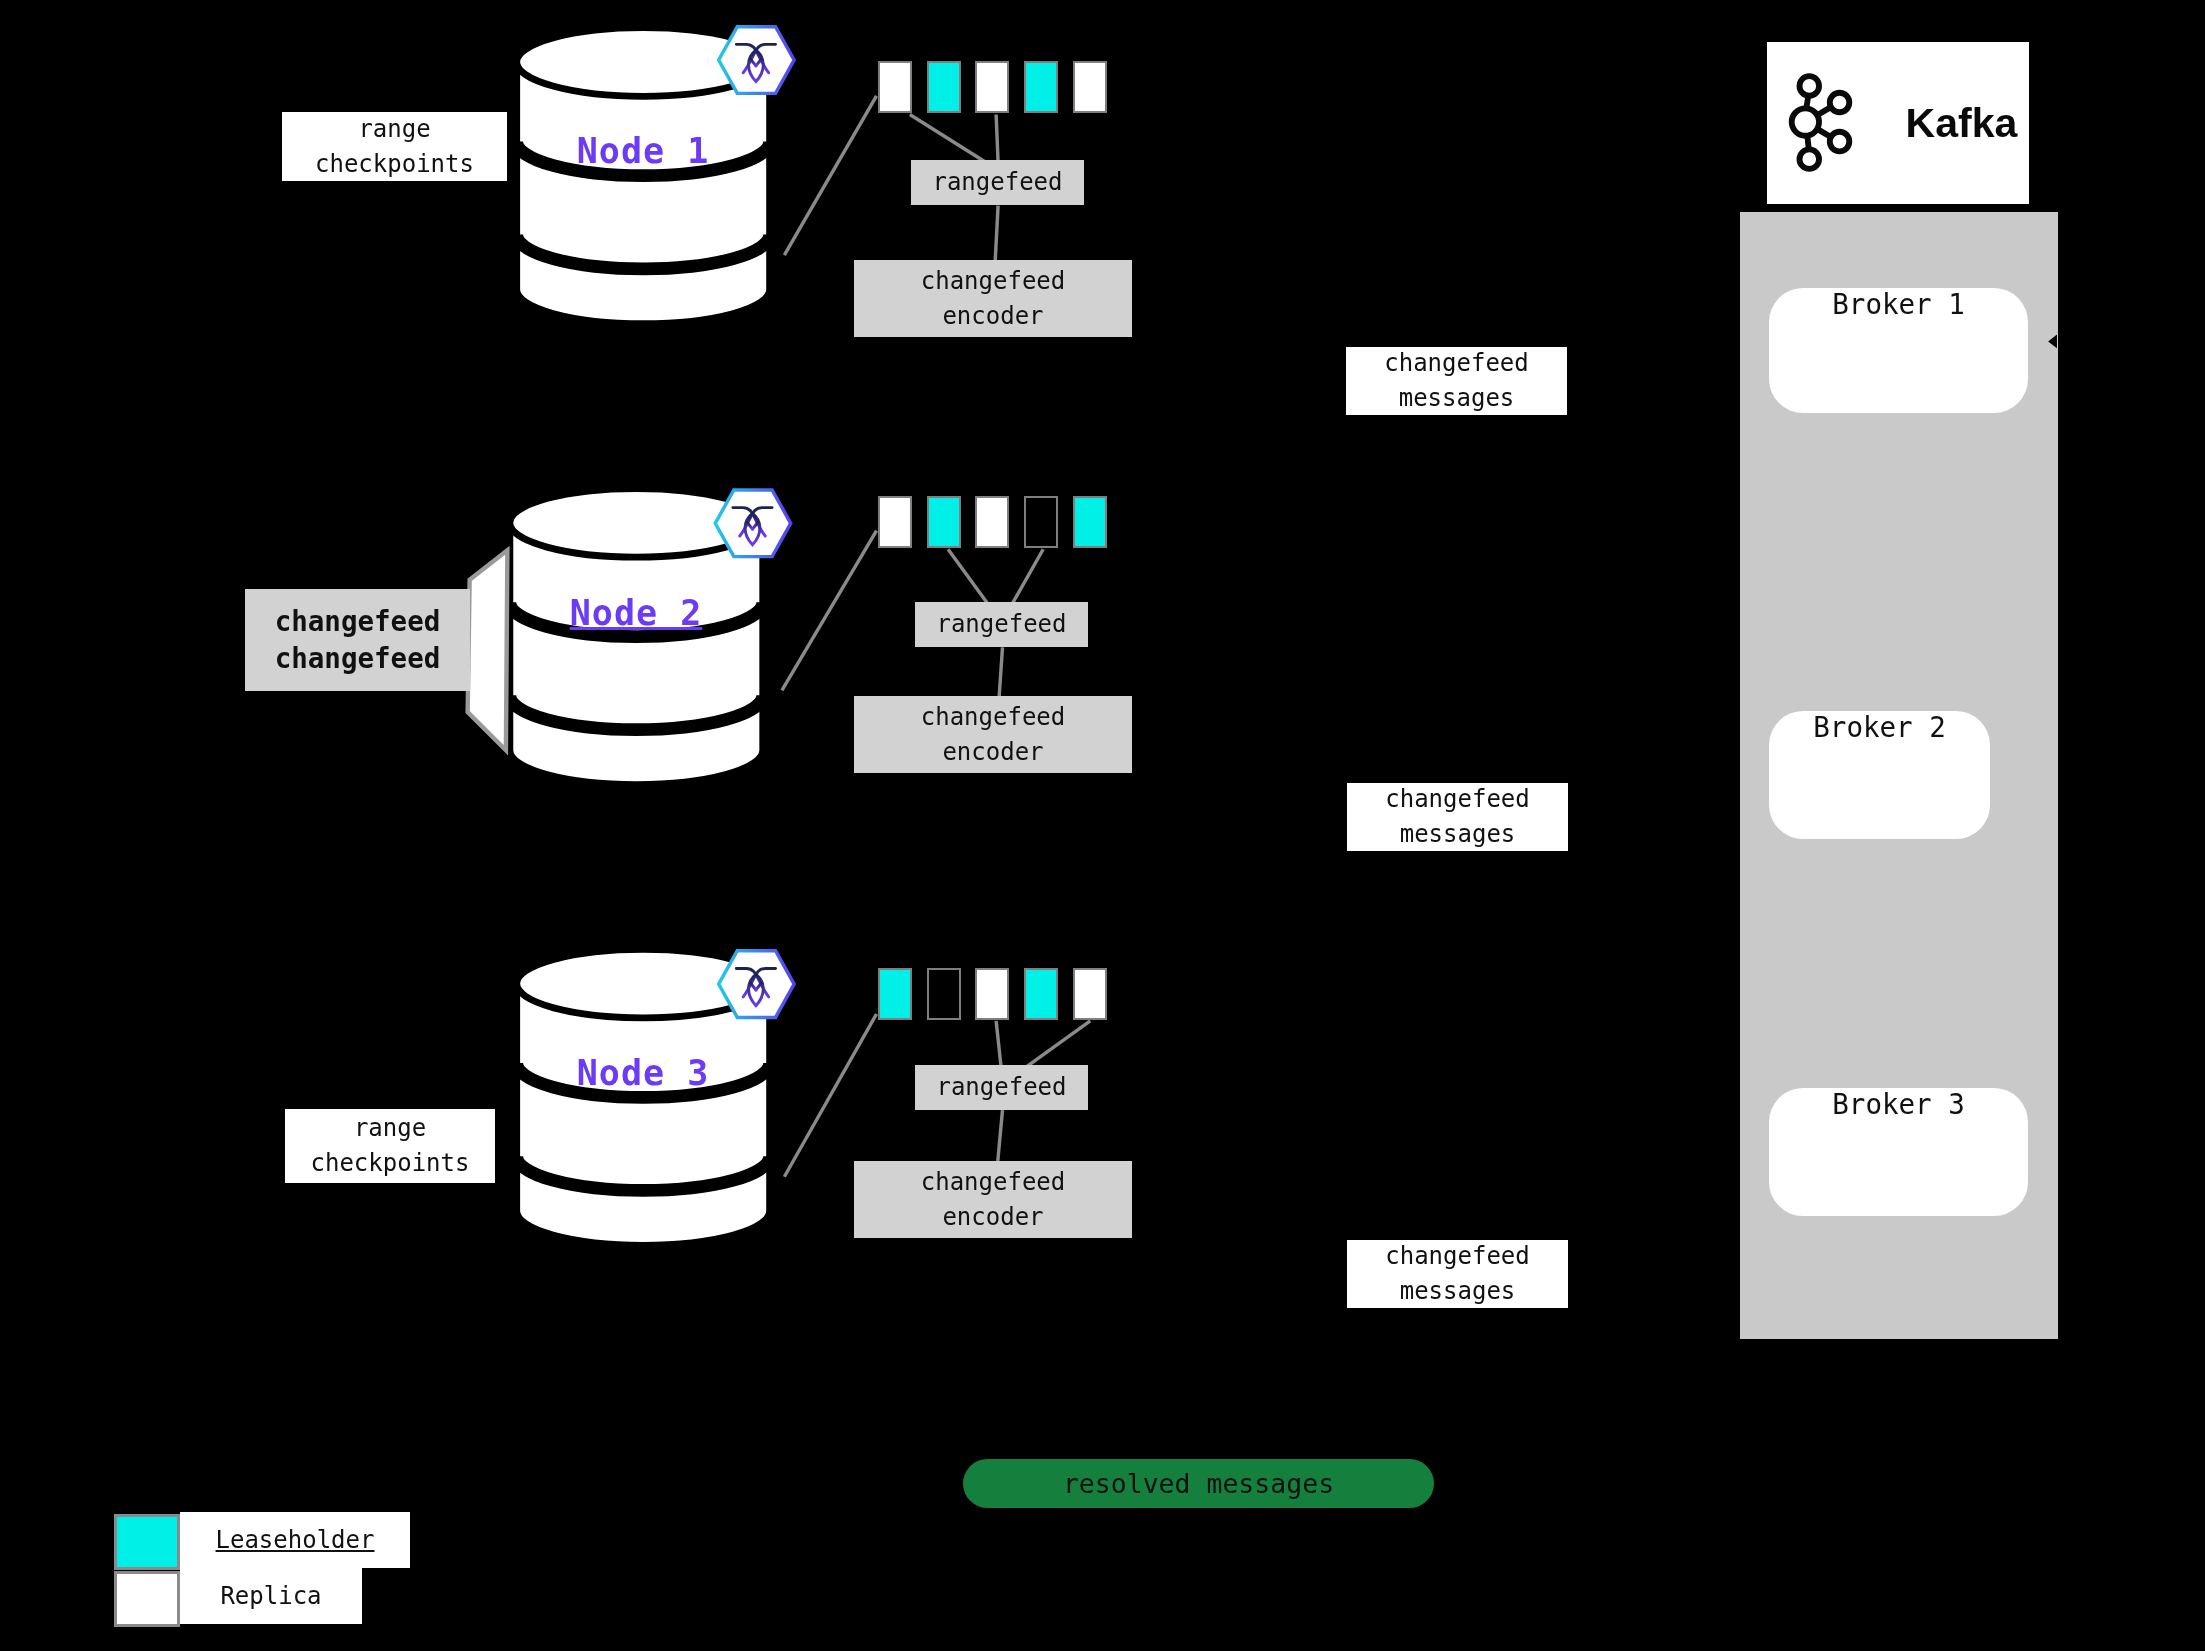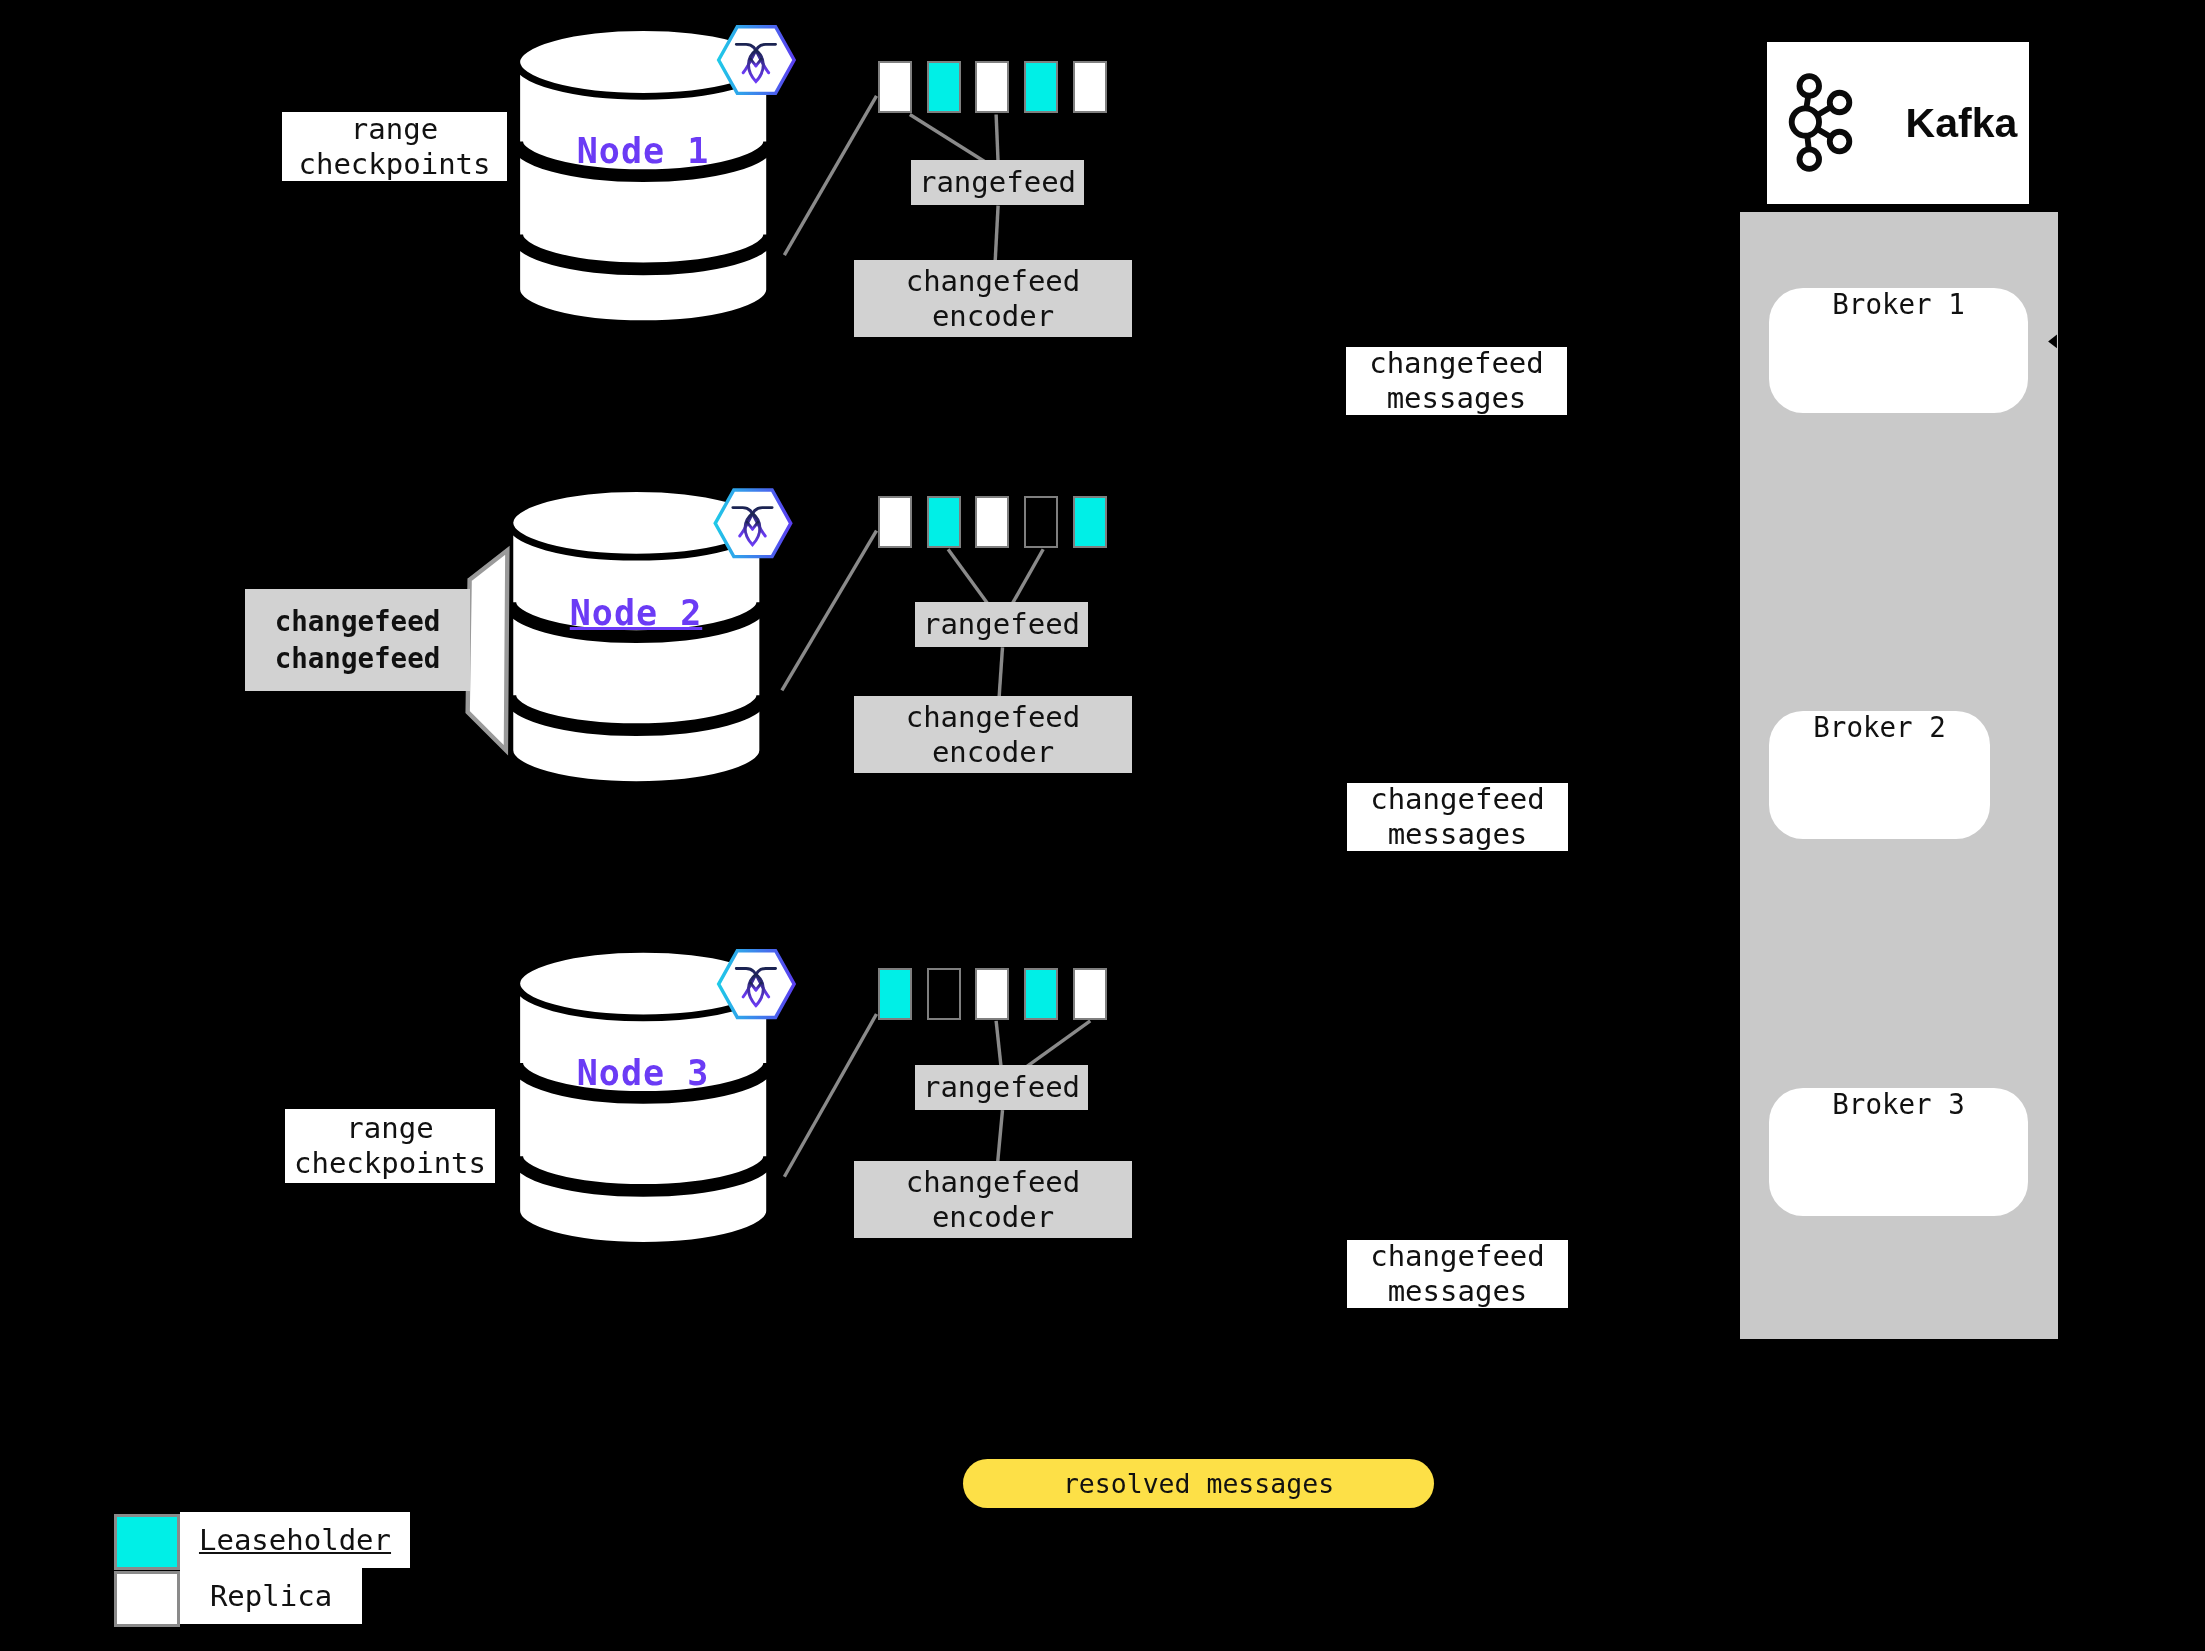--- a/index.html
+++ b/index.html
@@ -5,36 +5,36 @@
   :root{
     --background:#000000; --replica:#ffffff; --leaseholder:#00efe7;
     --border_gray:#7f7f7f; --line_gray:#8a8a8a; --box_gray:#d2d2d2;
     --container_gray:#c9c9c9; --node_label:#6b3bf5; --text:#111111;
   }
   *{margin:0;padding:0;box-sizing:border-box;}
   html,body{width:2205px;height:1652px;background:var(--background);overflow:hidden;}
   body{font-family:"DejaVu Sans Mono", monospace; color:var(--text); position:relative;}
   .abs{position:absolute;}
   .label{display:flex;flex-direction:column;align-items:center;justify-content:center;
-         text-align:center;font-size:29px;line-height:35px;}
+         text-align:center;font-size:24px;line-height:35px;}
   .box-white{background:#ffffff;}
   .box-gray{background:var(--box_gray);}
   .node-label{color:var(--node_label);font-weight:bold;font-size:35px;letter-spacing:1px;
               text-align:center;z-index:4;}
   .rects-row{display:flex;gap:14.7px;z-index:3;}
   .range-rect{width:34px;height:52px;border:2.5px solid var(--border_gray);}
   .range-rect.leaseholder{background:var(--leaseholder);}
   .range-rect.replica{background:var(--replica);}
   .range-rect.outline{background:transparent;}
   .svg-under{left:0;top:0;z-index:1;pointer-events:none;}
   .svg-over{left:0;top:0;z-index:6;pointer-events:none;}
   .z2{z-index:2;} .z3{z-index:3;} .z4{z-index:4;}
   .broker{background:#ffffff;border-radius:34px;display:flex;
           justify-content:center;font-size:27.5px;}
-  .pill{background:#fde047;border-radius:29px;display:flex;align-items:center;
+  .pill{background:#15803d;border-radius:29px;display:flex;align-items:center;
         justify-content:center;font-size:26.5px;}
   .coordinator{font-weight:bold;font-size:27.5px;line-height:37px;}
   .legend-swatch{border:3.9px solid var(--line_gray);}
   .kafka-box{background:#ffffff;display:flex;align-items:center;justify-content:center;gap:11.8px;}
   .kafka-title{font-family:"Liberation Sans", sans-serif;font-weight:bold;font-size:41px;color:#0a0a0a;margin-left:32px;}
 </style>
 </head>
 <body>
 
 <svg class="abs svg-under" width="2205" height="1652" viewBox="0 0 4498 3369">

